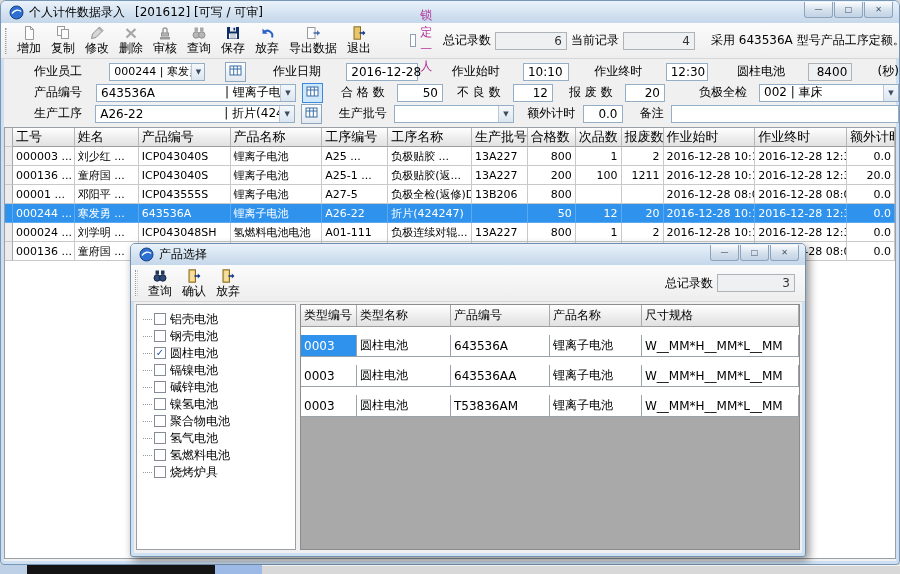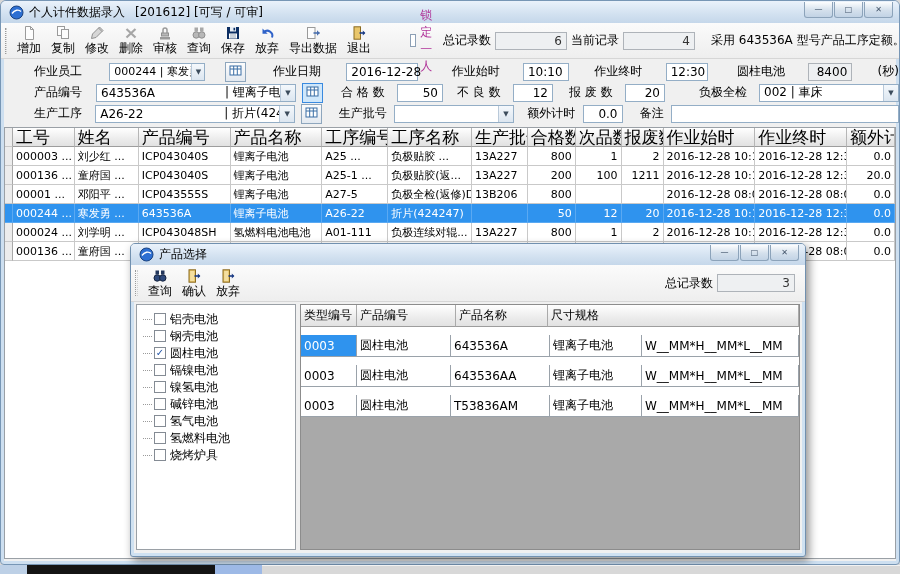--- a/index.html
+++ b/index.html
@@ -53,21 +53,21 @@
     font-size:7px; color:#3c4c5c; background:linear-gradient(#f4f8fc,#dce6f0); border-left:1px solid #b9c9d9; }
   .picker { width:21px; height:20px; margin-left:2px; border:1px solid #8ea6bd; background:linear-gradient(#fdfdfd,#e3e9f0);
     display:inline-flex; align-items:center; justify-content:center; cursor:pointer; padding:0; }
   .picker.hot { border:1px solid #3a8adf; background:#cfe7fb; }
 
   
   .table-area { position:absolute; left:3px; right:3px; top:126px; bottom:5px;
     background:#fff; border:1px solid #9aa0a6; overflow:hidden; }
   .thead { display:flex; height:19px; }
   .th { background:linear-gradient(#ffffff,#e9e9e9 70%,#e2e2e2); border-right:1px solid #b6b6b6; border-bottom:1px solid #9d9d9d;
-    font-size:17px; padding:0 3px; display:flex; align-items:center; white-space:nowrap; overflow:hidden; }
+    font-size:13px; padding:0 3px; display:flex; align-items:center; white-space:nowrap; overflow:hidden; }
   .trow { display:flex; height:19px; }
   .td { border-right:1px solid #c9c9c9; border-bottom:1px solid #c9c9c9; font-size:11px; padding:0 3px;
     display:flex; align-items:center; white-space:nowrap; overflow:hidden; background:#fff; }
   .td.r { justify-content:flex-end; }
   .gut { background:#ececec; border-right:1px solid #a8a8a8; border-bottom:1px solid #c9c9c9; }
   .trow.sel .td { background:var(--sel,#2f93ee); color:#fff; border-right-color:#5aa9f2; border-bottom-color:#5aa9f2; }
 
   
   .dialog { position:absolute; left:130px; top:243px; width:676px; height:314px;
     background:#f0f0f0; border:1px solid #7190af; border-radius:5px 5px 3px 3px;
@@ -499,26 +499,31 @@
             <span>圆柱电池</span>
           </div>
           <div class="tree-item">
             <span class="dash"></span>
             <span class="tcb"></span>
             <span>镉镍电池</span>
           </div>
           <div class="tree-item">
             <span class="dash"></span>
             <span class="tcb"></span>
+            <span>碱锌电池</span>
+          </div>
+          <div class="tree-item">
+            <span class="dash"></span>
+            <span class="tcb"></span>
             <span>镍氢电池</span>
           </div>
           <div class="tree-item">
             <span class="dash"></span>
             <span class="tcb"></span>
-            <span>碱锌电池</span>
+            <span>聚合物电池</span>
           </div>
           <div class="tree-item">
             <span class="dash"></span>
             <span class="tcb"></span>
             <span>氢气电池</span>
           </div>
           <div class="tree-item">
             <span class="dash"></span>
             <span class="tcb"></span>
             <span>氢燃料电池</span>
@@ -526,20 +531,21 @@
           <div class="tree-item">
             <span class="dash"></span>
             <span class="tcb"></span>
             <span>烧烤炉具</span>
           </div>
         </div>
       <div class="dlg-right">
         <div class="dlg-table" id="dlg-table">
             <div class="thead">
               <div class="th" style="width: 56px;">类型编号</div>
+              <div class="th" style="width: 94px;">类型名称</div>
               <div class="th" style="width: 99px;">产品编号</div>
               <div class="th" style="width: 92px;">产品名称</div>
               <div class="th" style="width: 160px; flex: 1 1 0%;">尺寸规格</div>
             </div>
             <div class="trow">
               <div class="td selcell" style="width:56px">0003</div>
               <div class="td" style="width:94px">圆柱电池</div>
               <div class="td" style="width:99px">643536A</div>
               <div class="td" style="width:92px">锂离子电池</div>
               <div class="td" style="width:160px;flex:1">W__MM*H__MM*L__MM</div>

